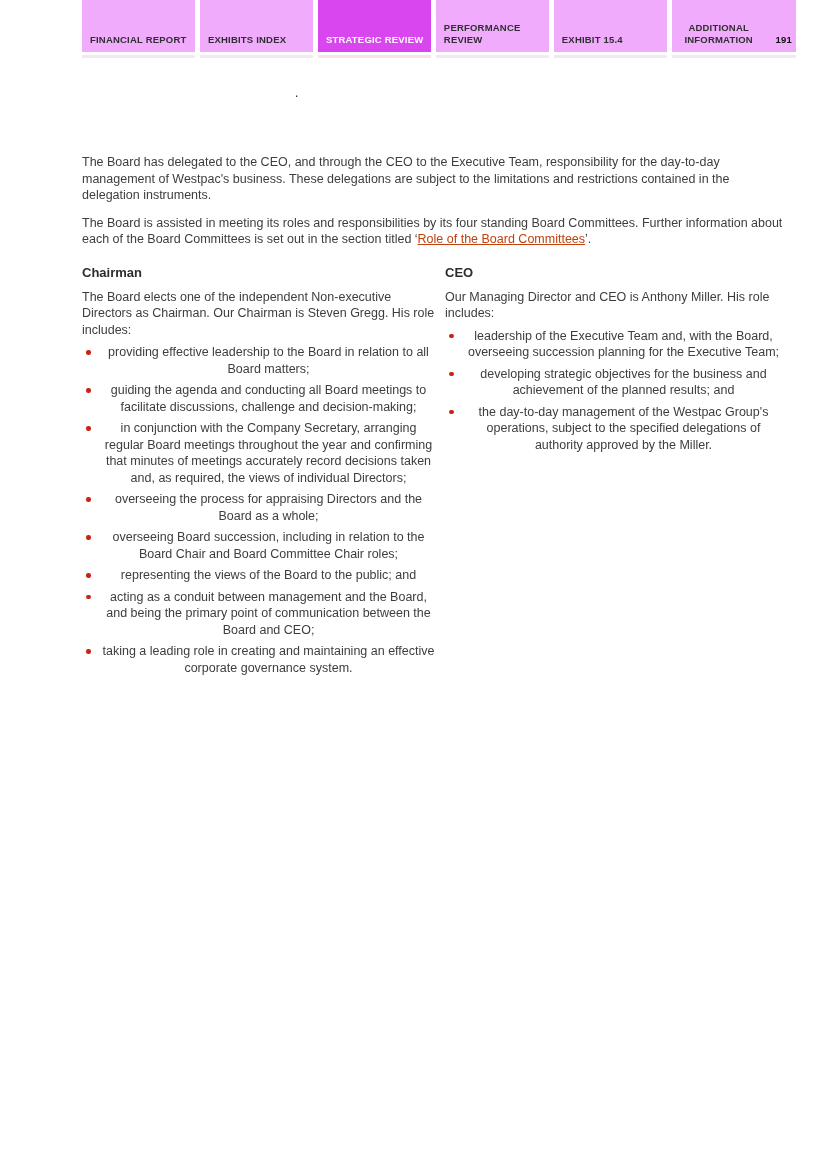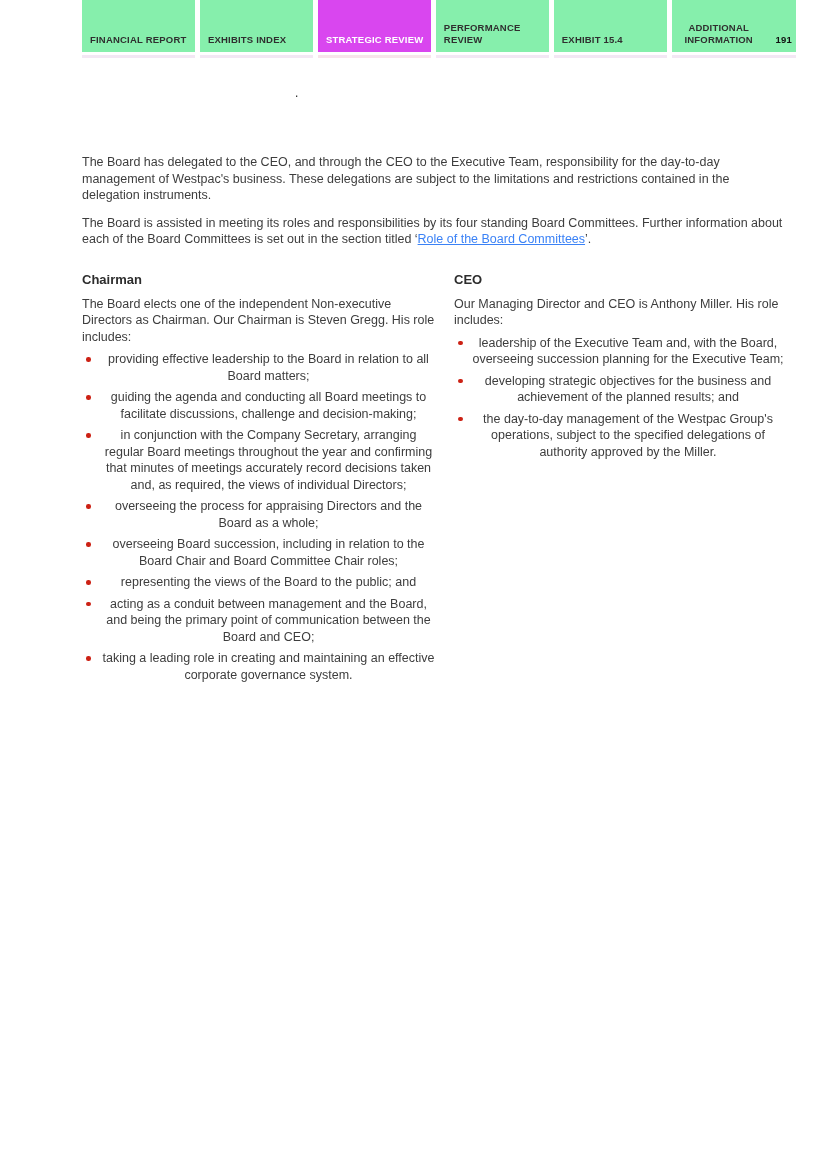--- a/index.html
+++ b/index.html
@@ -17,21 +17,21 @@
   
   .tabs-row {
     position: absolute;
     left: 82px; top: 0;
     width: 714px; height: 52px;
     display: flex;
     gap: 5px;
   }
   .tab {
     flex: 1 1 0;
-    background: #86efac;
+    background: #f0abfc;
     position: relative;
     display: flex;
     align-items: flex-end;
     cursor: pointer;
   }
   .tab.active { background: #d946ef; }
   .tab-inner {
     padding: 0 4px 7px 8px;
     font-size: 9.5px;
     line-height: 11.5px;
@@ -74,30 +74,29 @@
     left: 82px; top: 154px;
     width: 710px;
   }
   .body-text {
     font-size: 12.5px;
     line-height: 16.5px;
     color: #3d3d3d;
   }
   .intro-para { margin-bottom: 11px; max-width: 706px; }
   .doc-link {
-    color: #3b82f6;
+    color: #c2410c;
     text-decoration: underline;
     cursor: pointer;
   }
 
   .columns {
-    margin-top: 24px;
+    margin-top: 17px;
     display: grid;
     grid-template-columns: 363px 1fr;
-    gap: 9px;
   }
   .col { padding-right: 8px; }
   .col-heading {
     font-size: 13px;
     font-weight: 700;
     color: #2d2d2d;
     margin-bottom: 9px;
   }
   .col-intro { margin-bottom: 6px; max-width: 356px; }
   .col ul {

